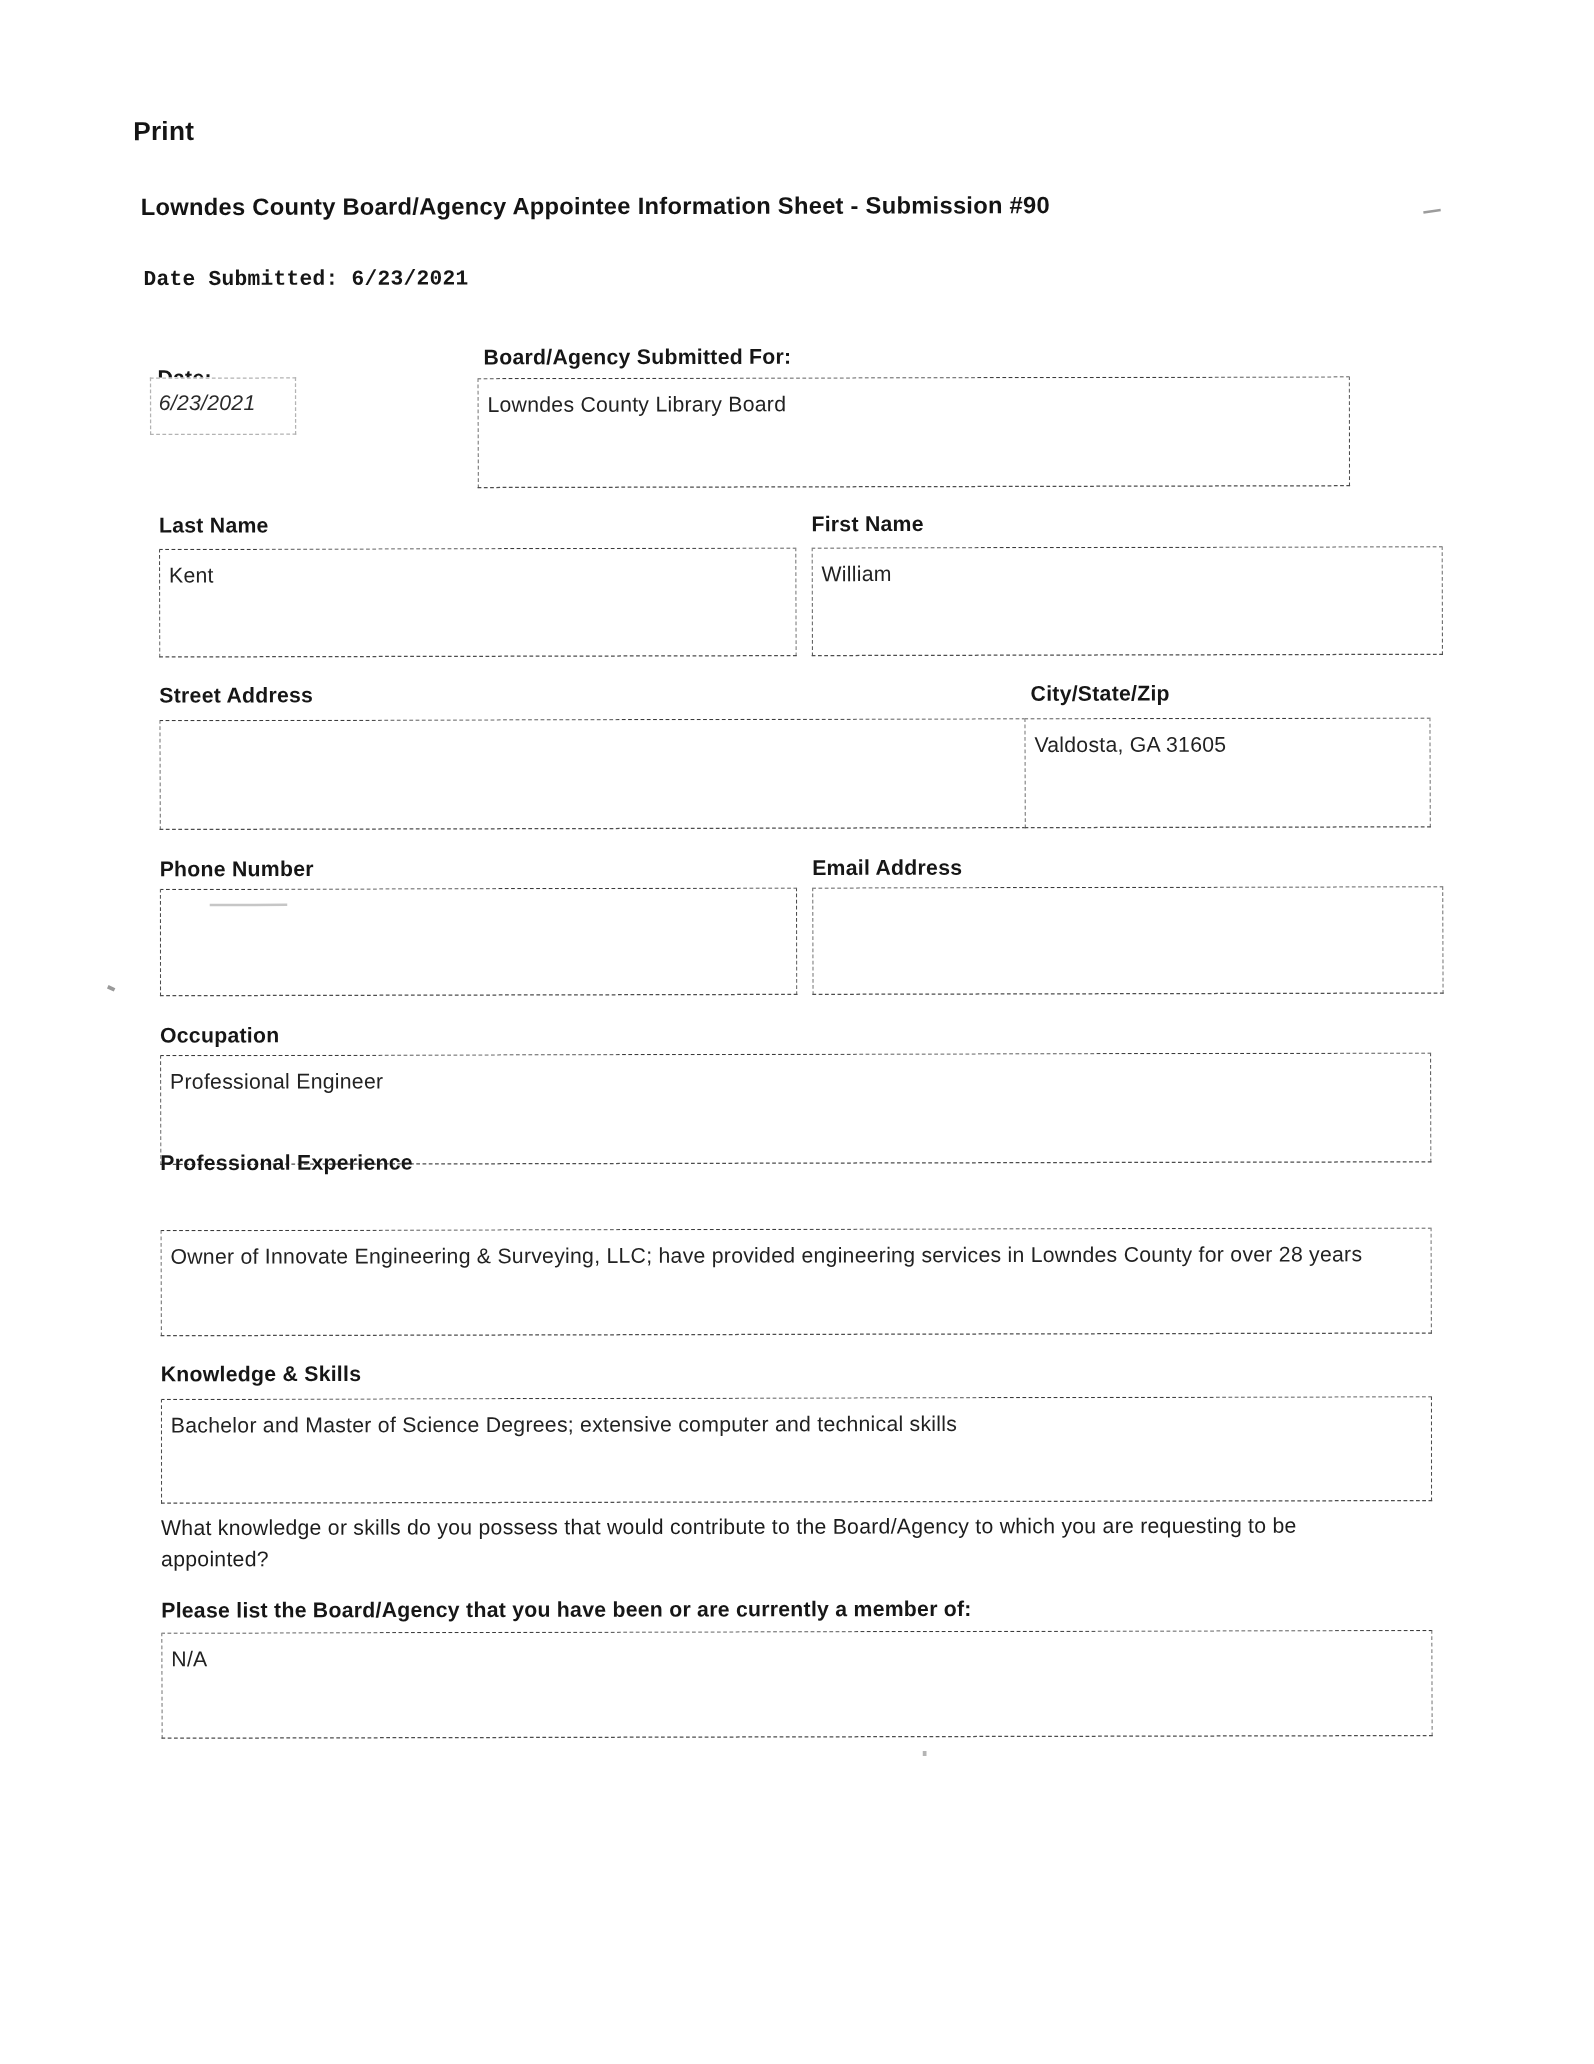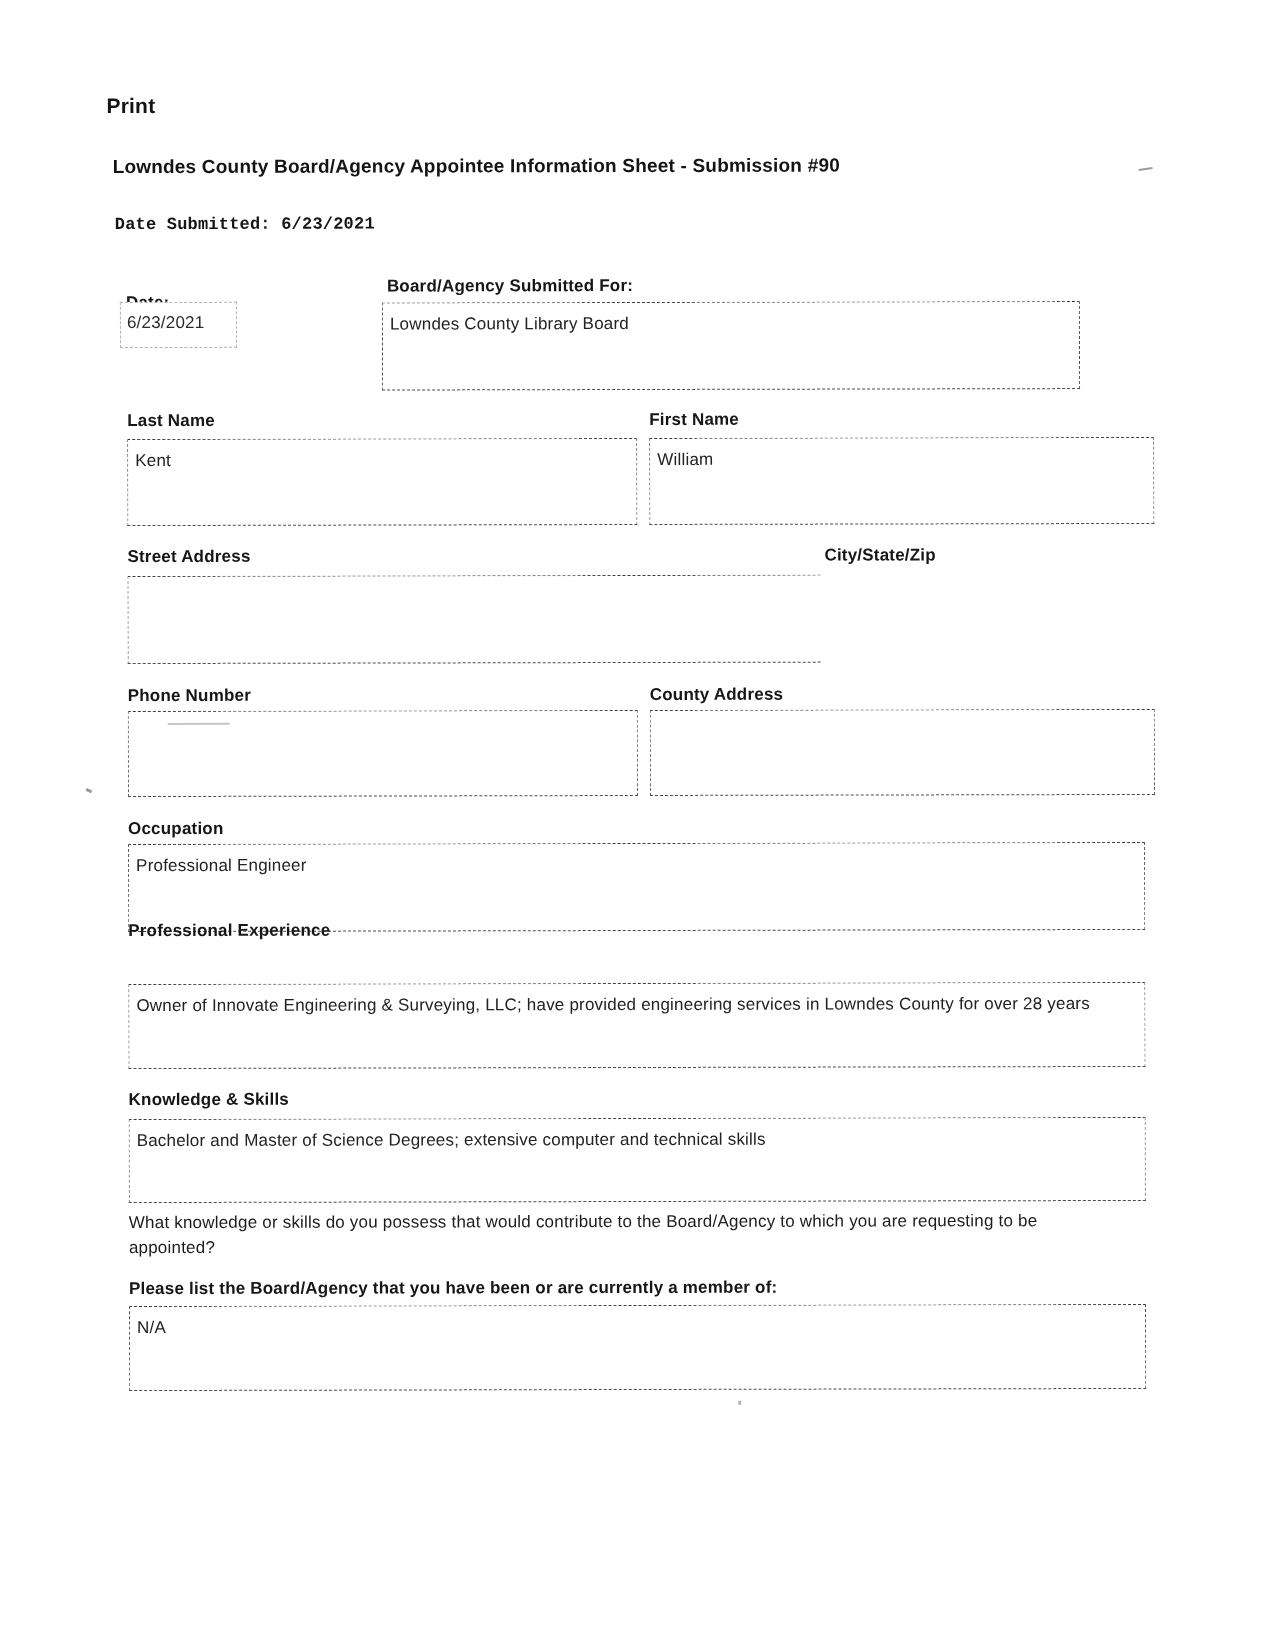--- a/index.html
+++ b/index.html
@@ -42,20 +42,21 @@
     padding: 11px 7px 0 7px;
     font-size: 17px;
     color: #222222;
     letter-spacing: 0.2px;
     white-space: nowrap;
   }
   .lightbox {
     box-sizing: border-box;
     border: 1px dashed #b3b3b3;
     background: #ffffff;
+    font-style: italic;
   }
   .lightbox .val {
     display: block;
     padding: 10px 4px 0 6px;
     font-size: 17px;
     color: #2a2a2a;
     letter-spacing: 0.2px;
     white-space: nowrap;
   }
   .para {
@@ -98,23 +99,26 @@
   <div class="abs box" style="left:650px; top:438px; width:505px; height:87px;">
     <span class="val">William</span>
   </div>
 
   <div class="abs lbl" style="left:128px; top:546px;">Street Address</div>
   <div class="abs lbl" style="left:825px; top:546px;">City/State/Zip</div>
 
   <div class="abs box" style="left:128px; top:575px; width:693px; height:88px; border-right-style:none;">
     <span class="val"></span>
   </div>
+  <div class="abs box" style="left:820px; top:575px; width:325px; height:88px;">
+    <span class="val">Valdosta, GA 31605</span>
+  </div>
 
   <div class="abs lbl" style="left:128px; top:685px;">Phone Number</div>
-  <div class="abs lbl" style="left:650px; top:685px;">County Address</div>
+  <div class="abs lbl" style="left:650px; top:685px;">Email Address</div>
 
   <div class="abs box" style="left:128px; top:710px; width:510px; height:86px;">
     <span class="val"></span>
   </div>
   <div class="abs speck" style="left:168px; top:722px; width:62px; height:2px; background:#c6c6c6;"></div>
   <div class="abs box" style="left:650px; top:710px; width:505px; height:86px;">
     <span class="val"></span>
   </div>
 
   <div class="abs speck" style="left:86px; top:788px; width:6px; height:3px; transform:rotate(25deg); background:#9a9a9a;"></div>

